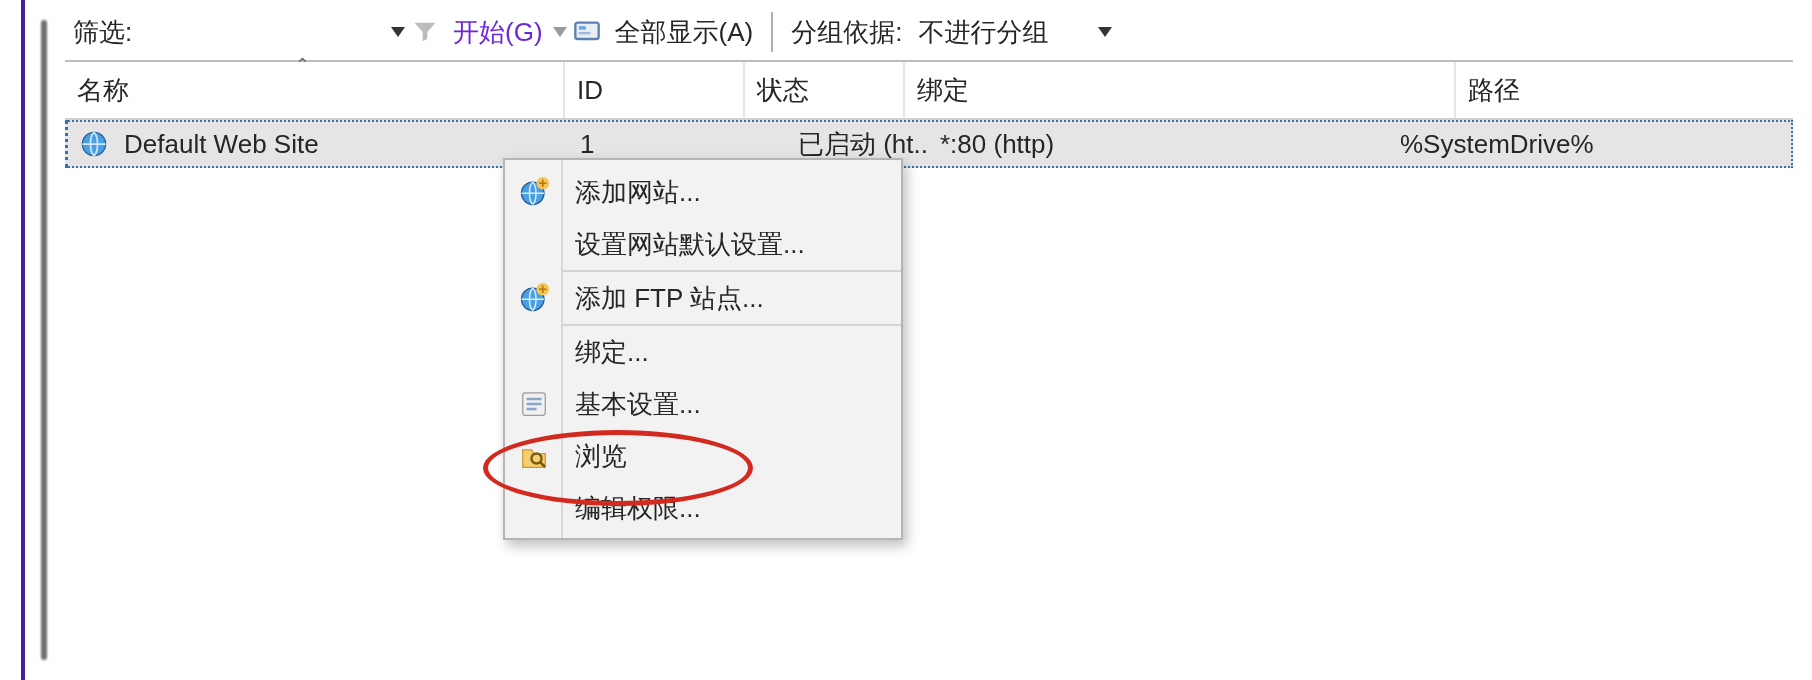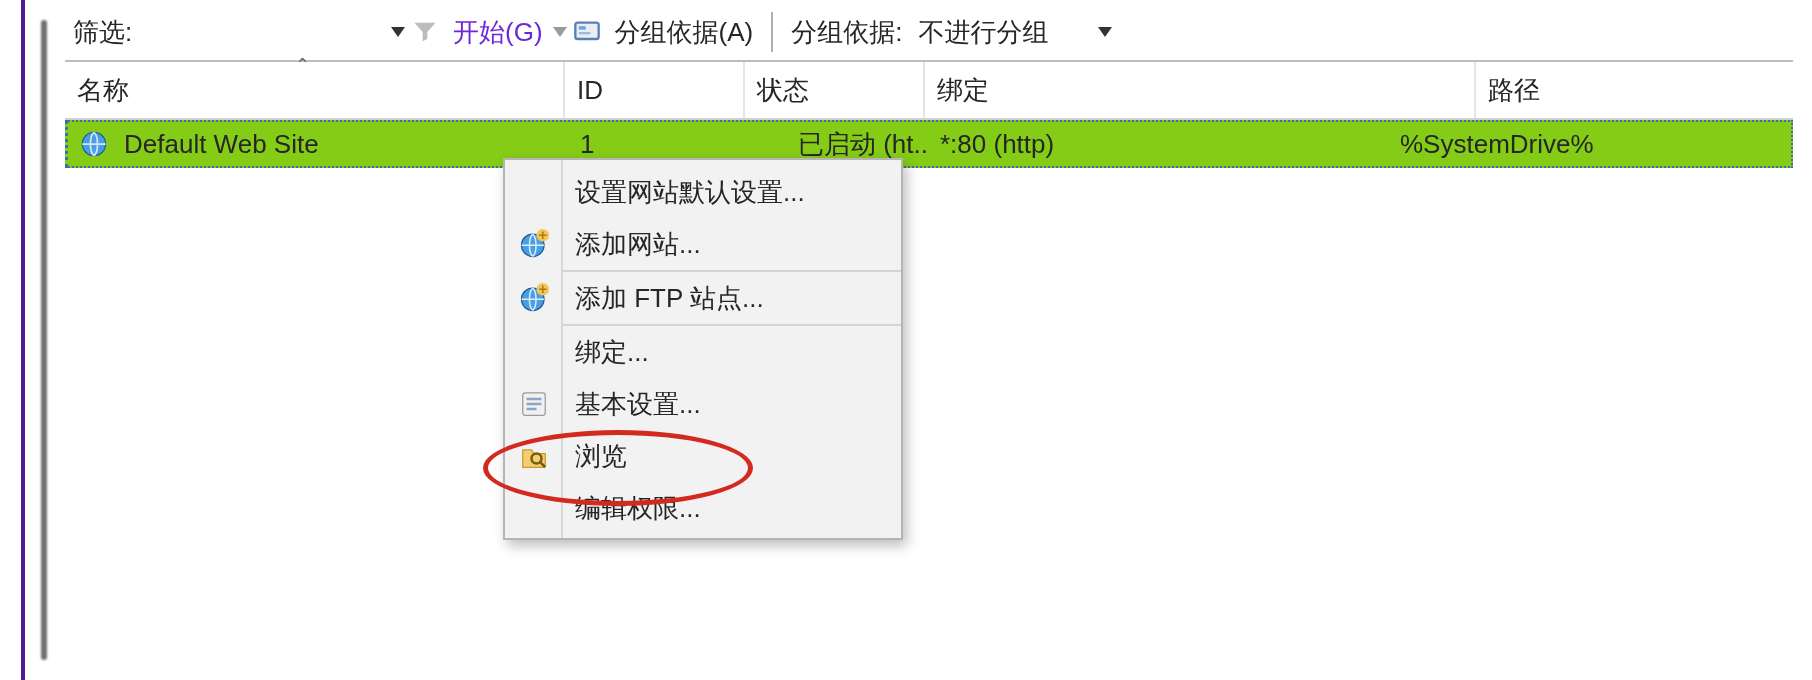--- a/index.html
+++ b/index.html
@@ -71,35 +71,35 @@
     padding-left: 12px;
     height: 100%;
     display: flex;
     align-items: center;
     border-right: 2px solid #e5e5e5;
     box-sizing: border-box;
     position: relative;
   }
   .col.c-name  { width: 500px; }
   .col.c-id    { width: 180px; }
-  .col.c-state { width: 180px; }
+  .col.c-state { width: 160px; }
   .col.c-bind  { width: 551px; }
   .col.c-path  { flex: 1; border-right: none; }
   .sort-caret {
     position: absolute;
     top: -8px; left: 230px;
     font-size: 18px; color: #6b6b6b;
   }
 
   
   .row {
     display: flex;
     align-items: center;
     height: 44px;
-    background: #84cc16;
+    background: #e5e5e5;
     border: 2px dotted #3a6fb0;
     border-left-width: 3px;
     margin-right: 40px;
     position: relative;
     z-index: 0;
   }
   .cell { padding-left: 12px; box-sizing: border-box; }
   .cell.c-name  { width: 500px; display:flex; align-items:center; gap:10px;}
   .cell.c-id    { width: 180px; }
   .cell.c-state { width: 180px; white-space: nowrap; overflow: hidden; text-overflow: clip; text-align: right;}
@@ -192,21 +192,21 @@
     <span class="lbl disabled">开始(G)</span>
     <span class="dd-arrow dis"></span>
 
     <span class="tb-icon">
       <svg viewBox="0 0 24 24" width="28" height="28">
         <rect x="2" y="4" width="20" height="14" rx="2" fill="#e9eef5" stroke="#5b7fb5" stroke-width="2"></rect>
         <rect x="5" y="7" width="6" height="3" fill="#6fa5e6"></rect>
         <rect x="5" y="12" width="10" height="2" fill="#9bb9dd"></rect>
       </svg>
     </span>
-    <span class="lbl">分组依据(A)</span>
+    <span class="lbl">全部显示(A)</span>
 
     <span class="sep"></span>
 
     <span class="lbl">分组依据:</span>
     <span class="lbl" style="min-width:170px">不进行分组</span>
     <span class="dd-arrow"></span>
   </div>
 
   <div class="columns">
     <div class="col c-name">
@@ -240,35 +240,35 @@
     <div class="cell c-id">1</div>
     <div class="cell c-state">已启动 (ht..</div>
     <div class="cell c-bind">*:80 (http)</div>
     <div class="cell c-path">%SystemDrive%</div>
   </div>
 
   <div class="ctx">
     <div class="gutter"></div>
 
     <div class="ctx-item">
-      <span>设置网站默认设置...</span>
-    </div>
-
-    <div class="ctx-item">
       <span class="ctx-icon">
         <svg viewBox="0 0 24 24" width="30" height="30">
           <circle cx="11" cy="13" r="9" fill="#4a9fe3" stroke="#1e5b96"></circle>
           <path d="M2 13h18M11 4c3.5 3 3.5 15 0 18M11 4c-3.5 3-3.5 15 0 18" stroke="#d6ecfb" stroke-width="1.2" fill="none"></path>
           <circle cx="19" cy="5" r="5" fill="#f6c455"></circle>
             <path d="M19 2v6M16 5h6" stroke="#b07a12" stroke-width="1.3"></path>
         </svg>
       </span>
       <span>添加网站...</span>
     </div>
 
+    <div class="ctx-item">
+      <span>设置网站默认设置...</span>
+    </div>
+
     <div class="ctx-sep"></div>
 
     <div class="ctx-item">
       <span class="ctx-icon">
         <svg viewBox="0 0 24 24" width="30" height="30">
           <circle cx="11" cy="13" r="9" fill="#4a9fe3" stroke="#1e5b96"></circle>
           <path d="M2 13h18M11 4c3.5 3 3.5 15 0 18M11 4c-3.5 3-3.5 15 0 18" stroke="#d6ecfb" stroke-width="1.2" fill="none"></path>
           <circle cx="19" cy="5" r="5" fill="#f6c455"></circle>
             <path d="M19 2v6M16 5h6" stroke="#b07a12" stroke-width="1.3"></path>
         </svg>

